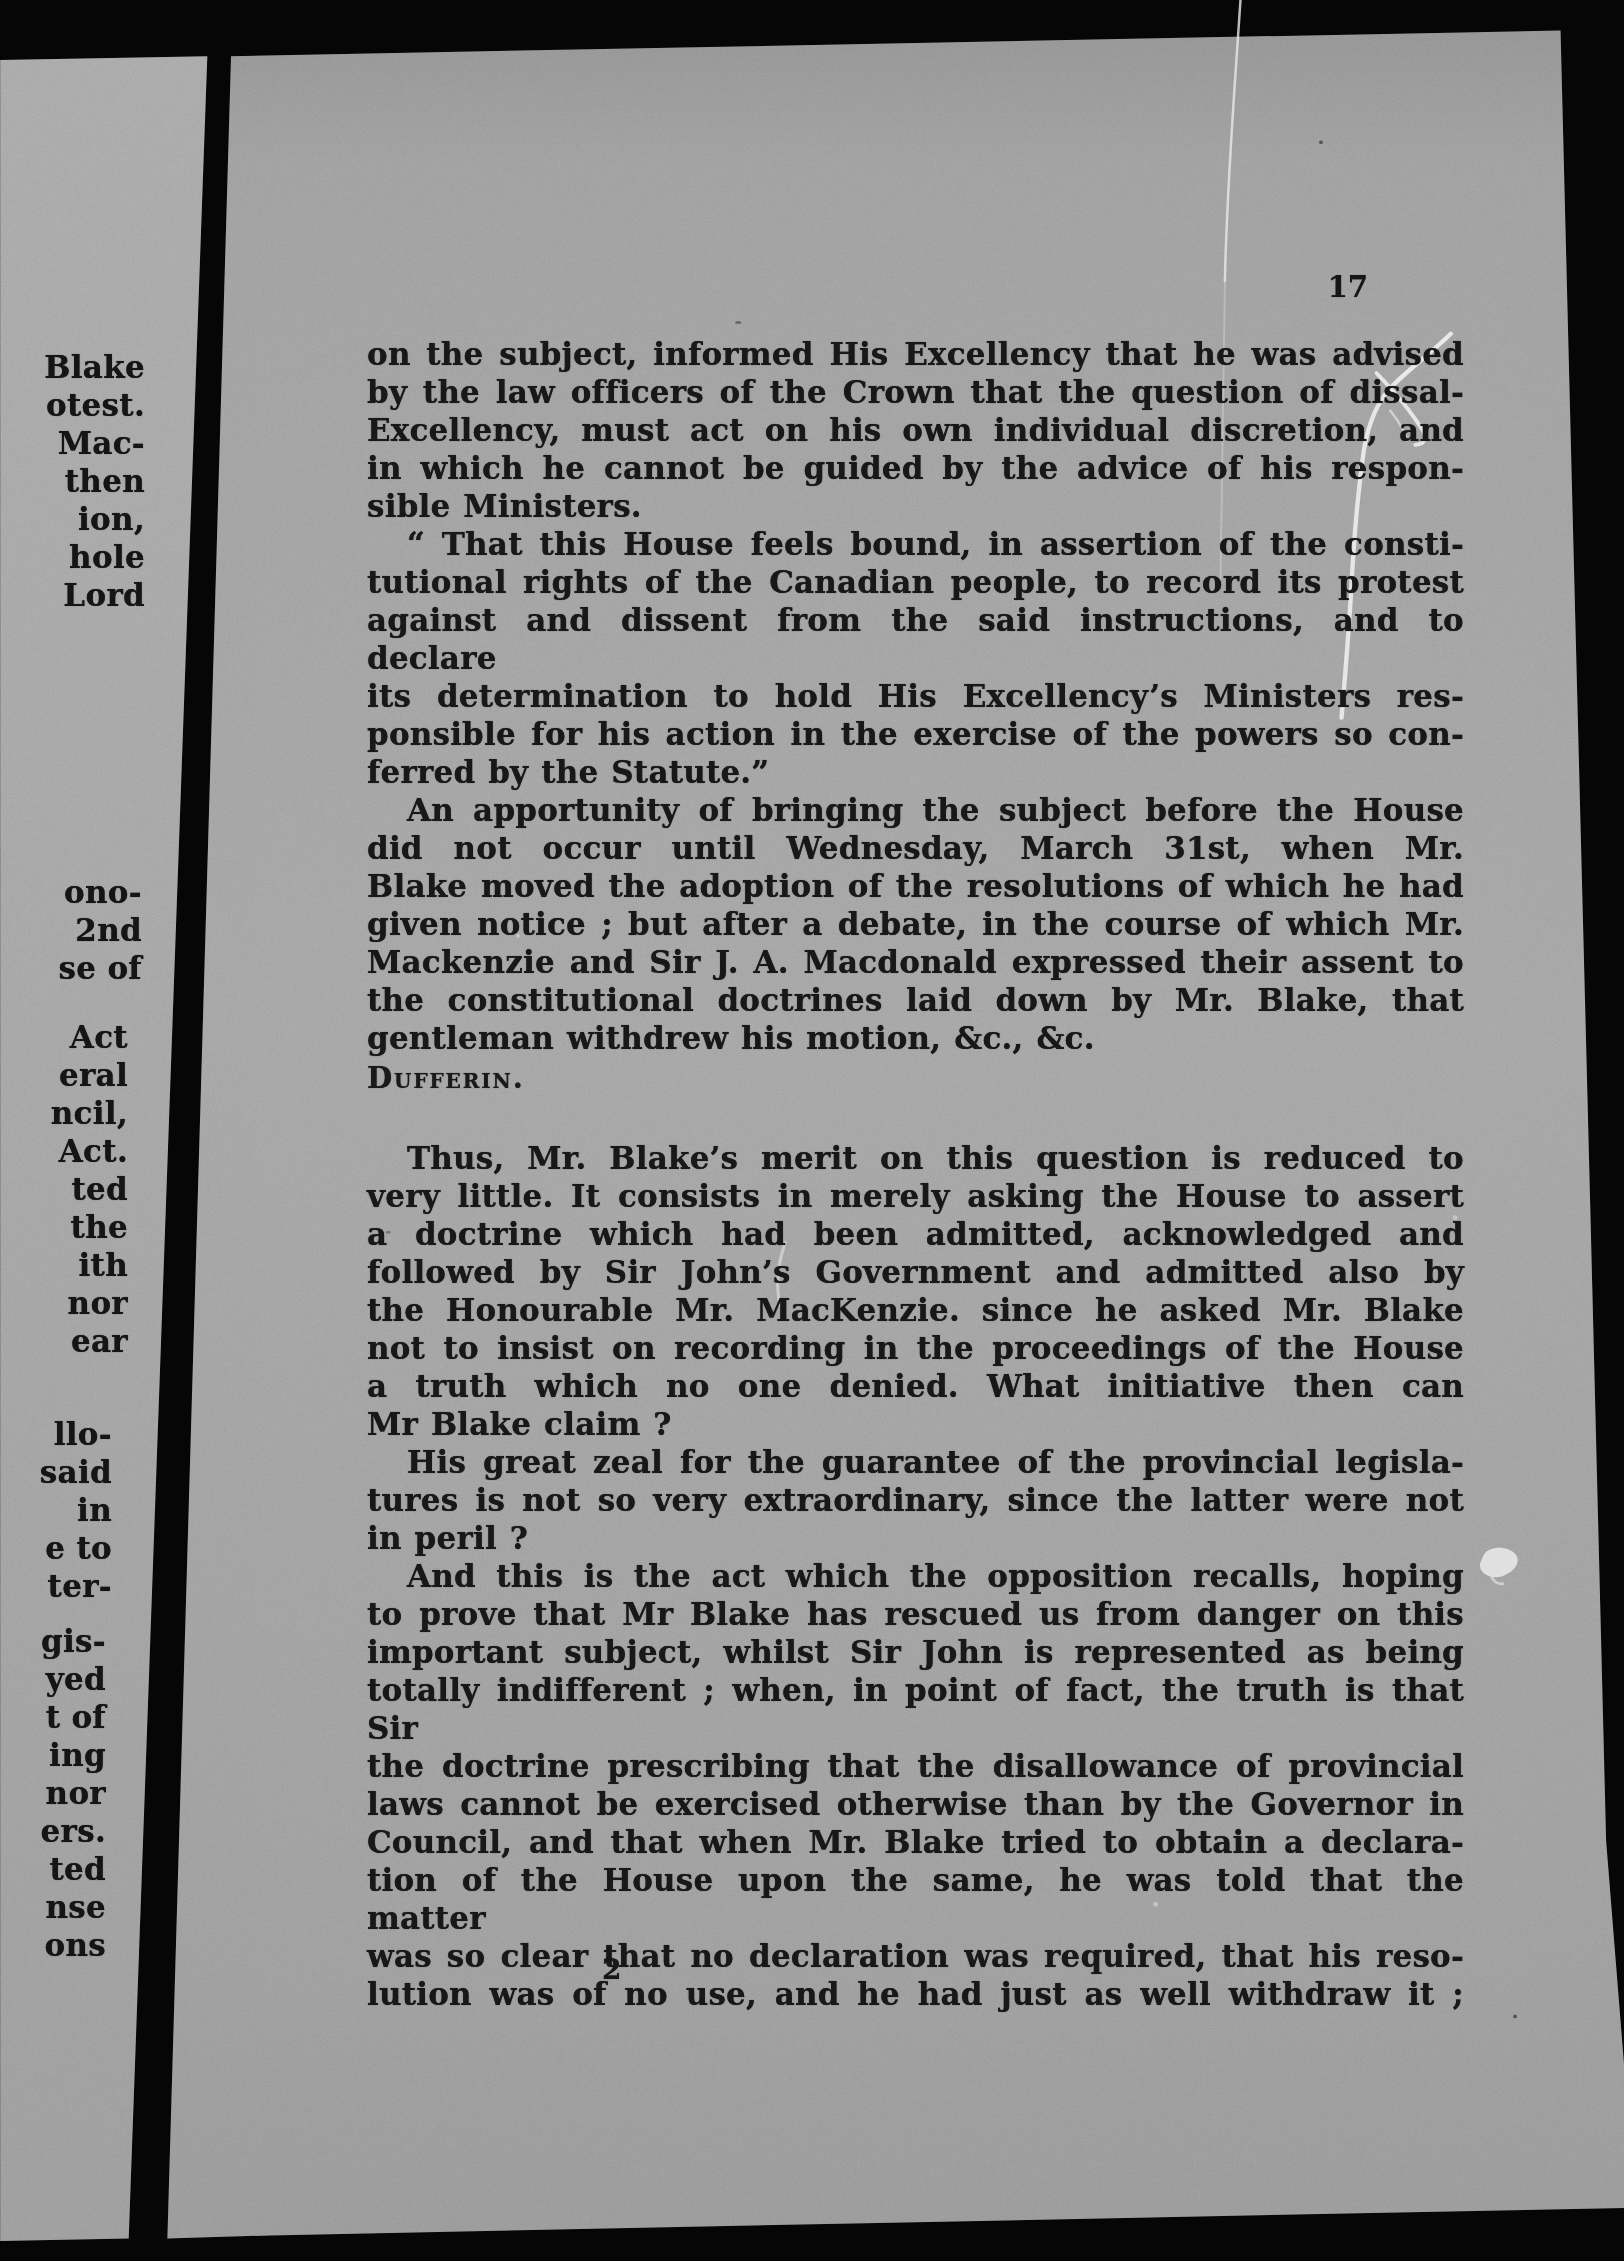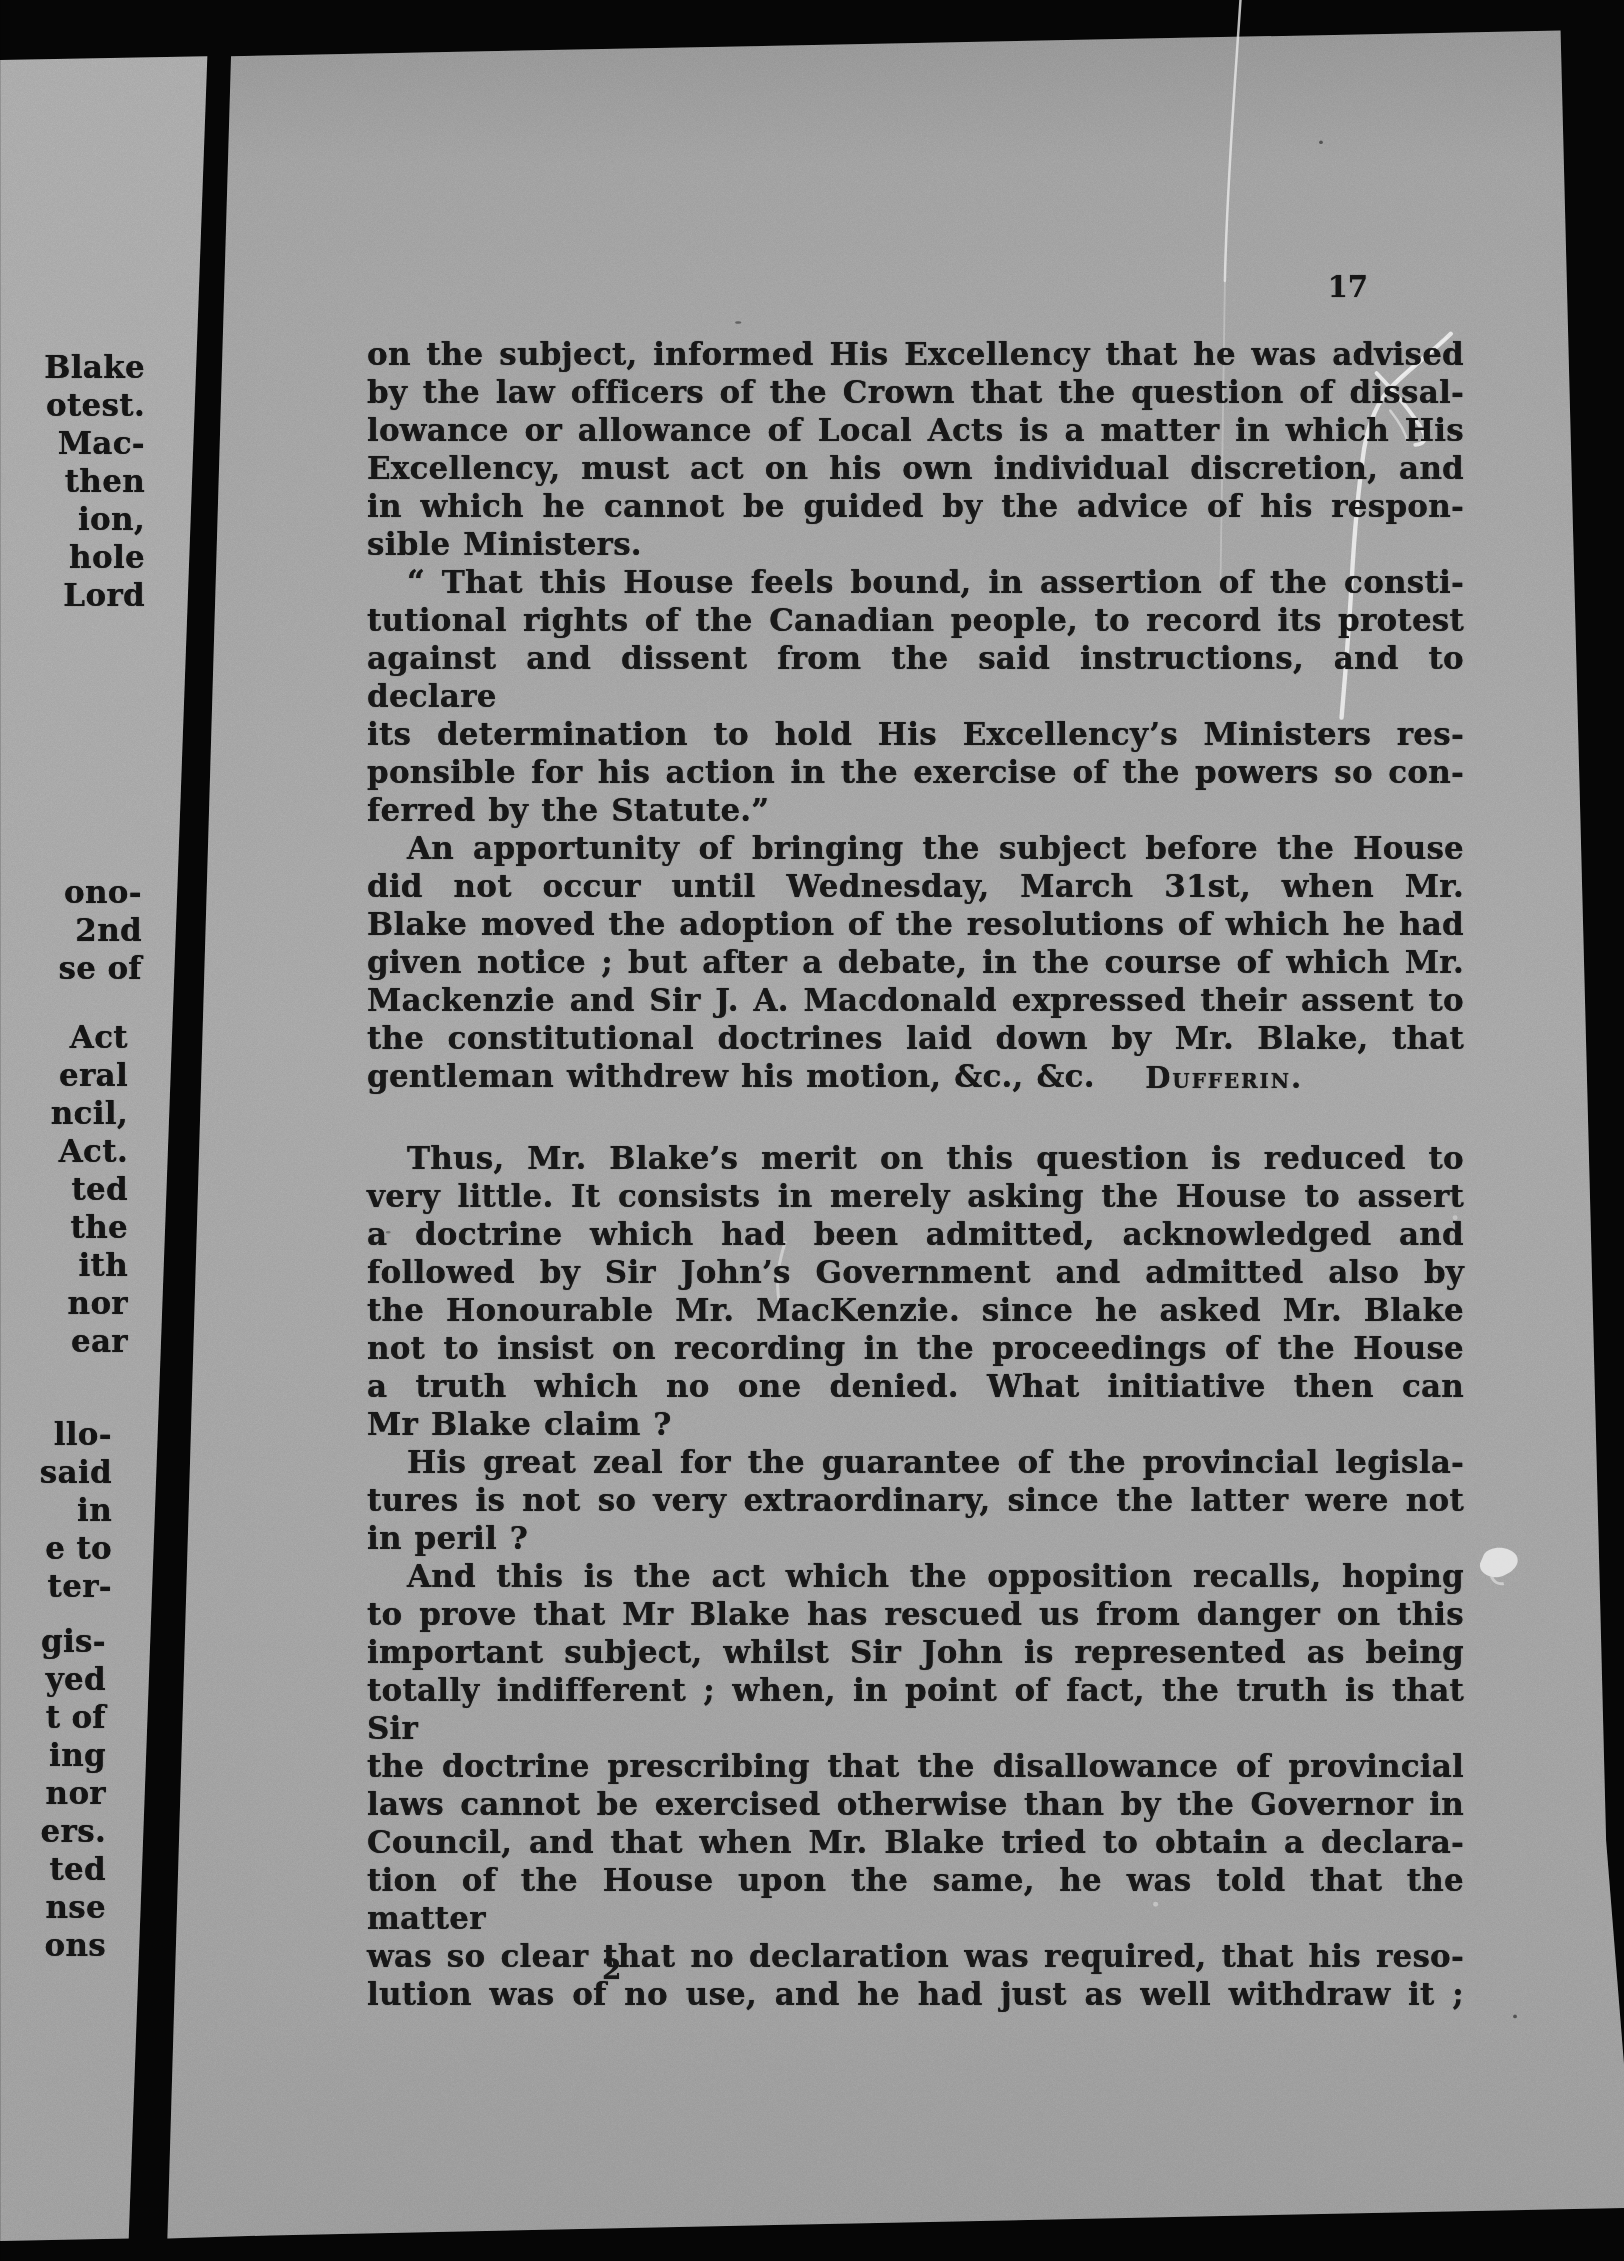--- a/index.html
+++ b/index.html
@@ -39,21 +39,21 @@
     left: 367px; top: 270px; width: 1097px;
     padding-right: 96px; box-sizing: border-box;
     text-align: right;
     font-size: 29px; font-weight: 700; color: #161616;
     text-shadow: 0 0 0.8px rgba(15,15,15,0.85);
   }
   #signature {
     position: absolute;
     left: 367px; top: 1061px; width: 1097px;
     padding-right: 161px; box-sizing: border-box;
-    text-align: right;
+    text-align: left;
     font-variant: small-caps;
     font-size: 29px; font-weight: 700; letter-spacing: 1.9px;
     color: #1a1a1a;
     text-shadow: 0 0 0.8px rgba(15,15,15,0.85);
   }
   #sig-mark {
     position: absolute;
     left: 602px; top: 1953px;
     font-size: 28px; font-weight: 700; color: #181818;
     text-shadow: 0 0 0.8px rgba(15,15,15,0.85);
@@ -198,21 +198,20 @@
         <div class="line">ons</div>
       </div>
   </div>
 
   <div id="page-number">17</div>
 
   <div class="textflow" id="block-a">
     <div class="para">
         <div class="line">on the subject, informed His Excellency that he was advised</div>
         <div class="line">by the law officers of the Crown that the question of dissal-</div>
-        <div class="line">lowance or allowance of Local Acts is a matter in which His</div>
         <div class="line">Excellency, must act on his own individual discretion, and</div>
         <div class="line">in which he cannot be guided by the advice of his respon-</div>
         <div class="line">sible Ministers.</div>
       </div>
     <div class="para indent">
         <div class="line">“ That this House feels bound, in assertion of the consti-</div>
         <div class="line">tutional rights of the Canadian people, to record its protest</div>
         <div class="line">against and dissent from the said instructions, and to declare</div>
         <div class="line">its determination to hold His Excellency’s Ministers res-</div>
         <div class="line">ponsible for his action in the exercise of the powers so con-</div>

